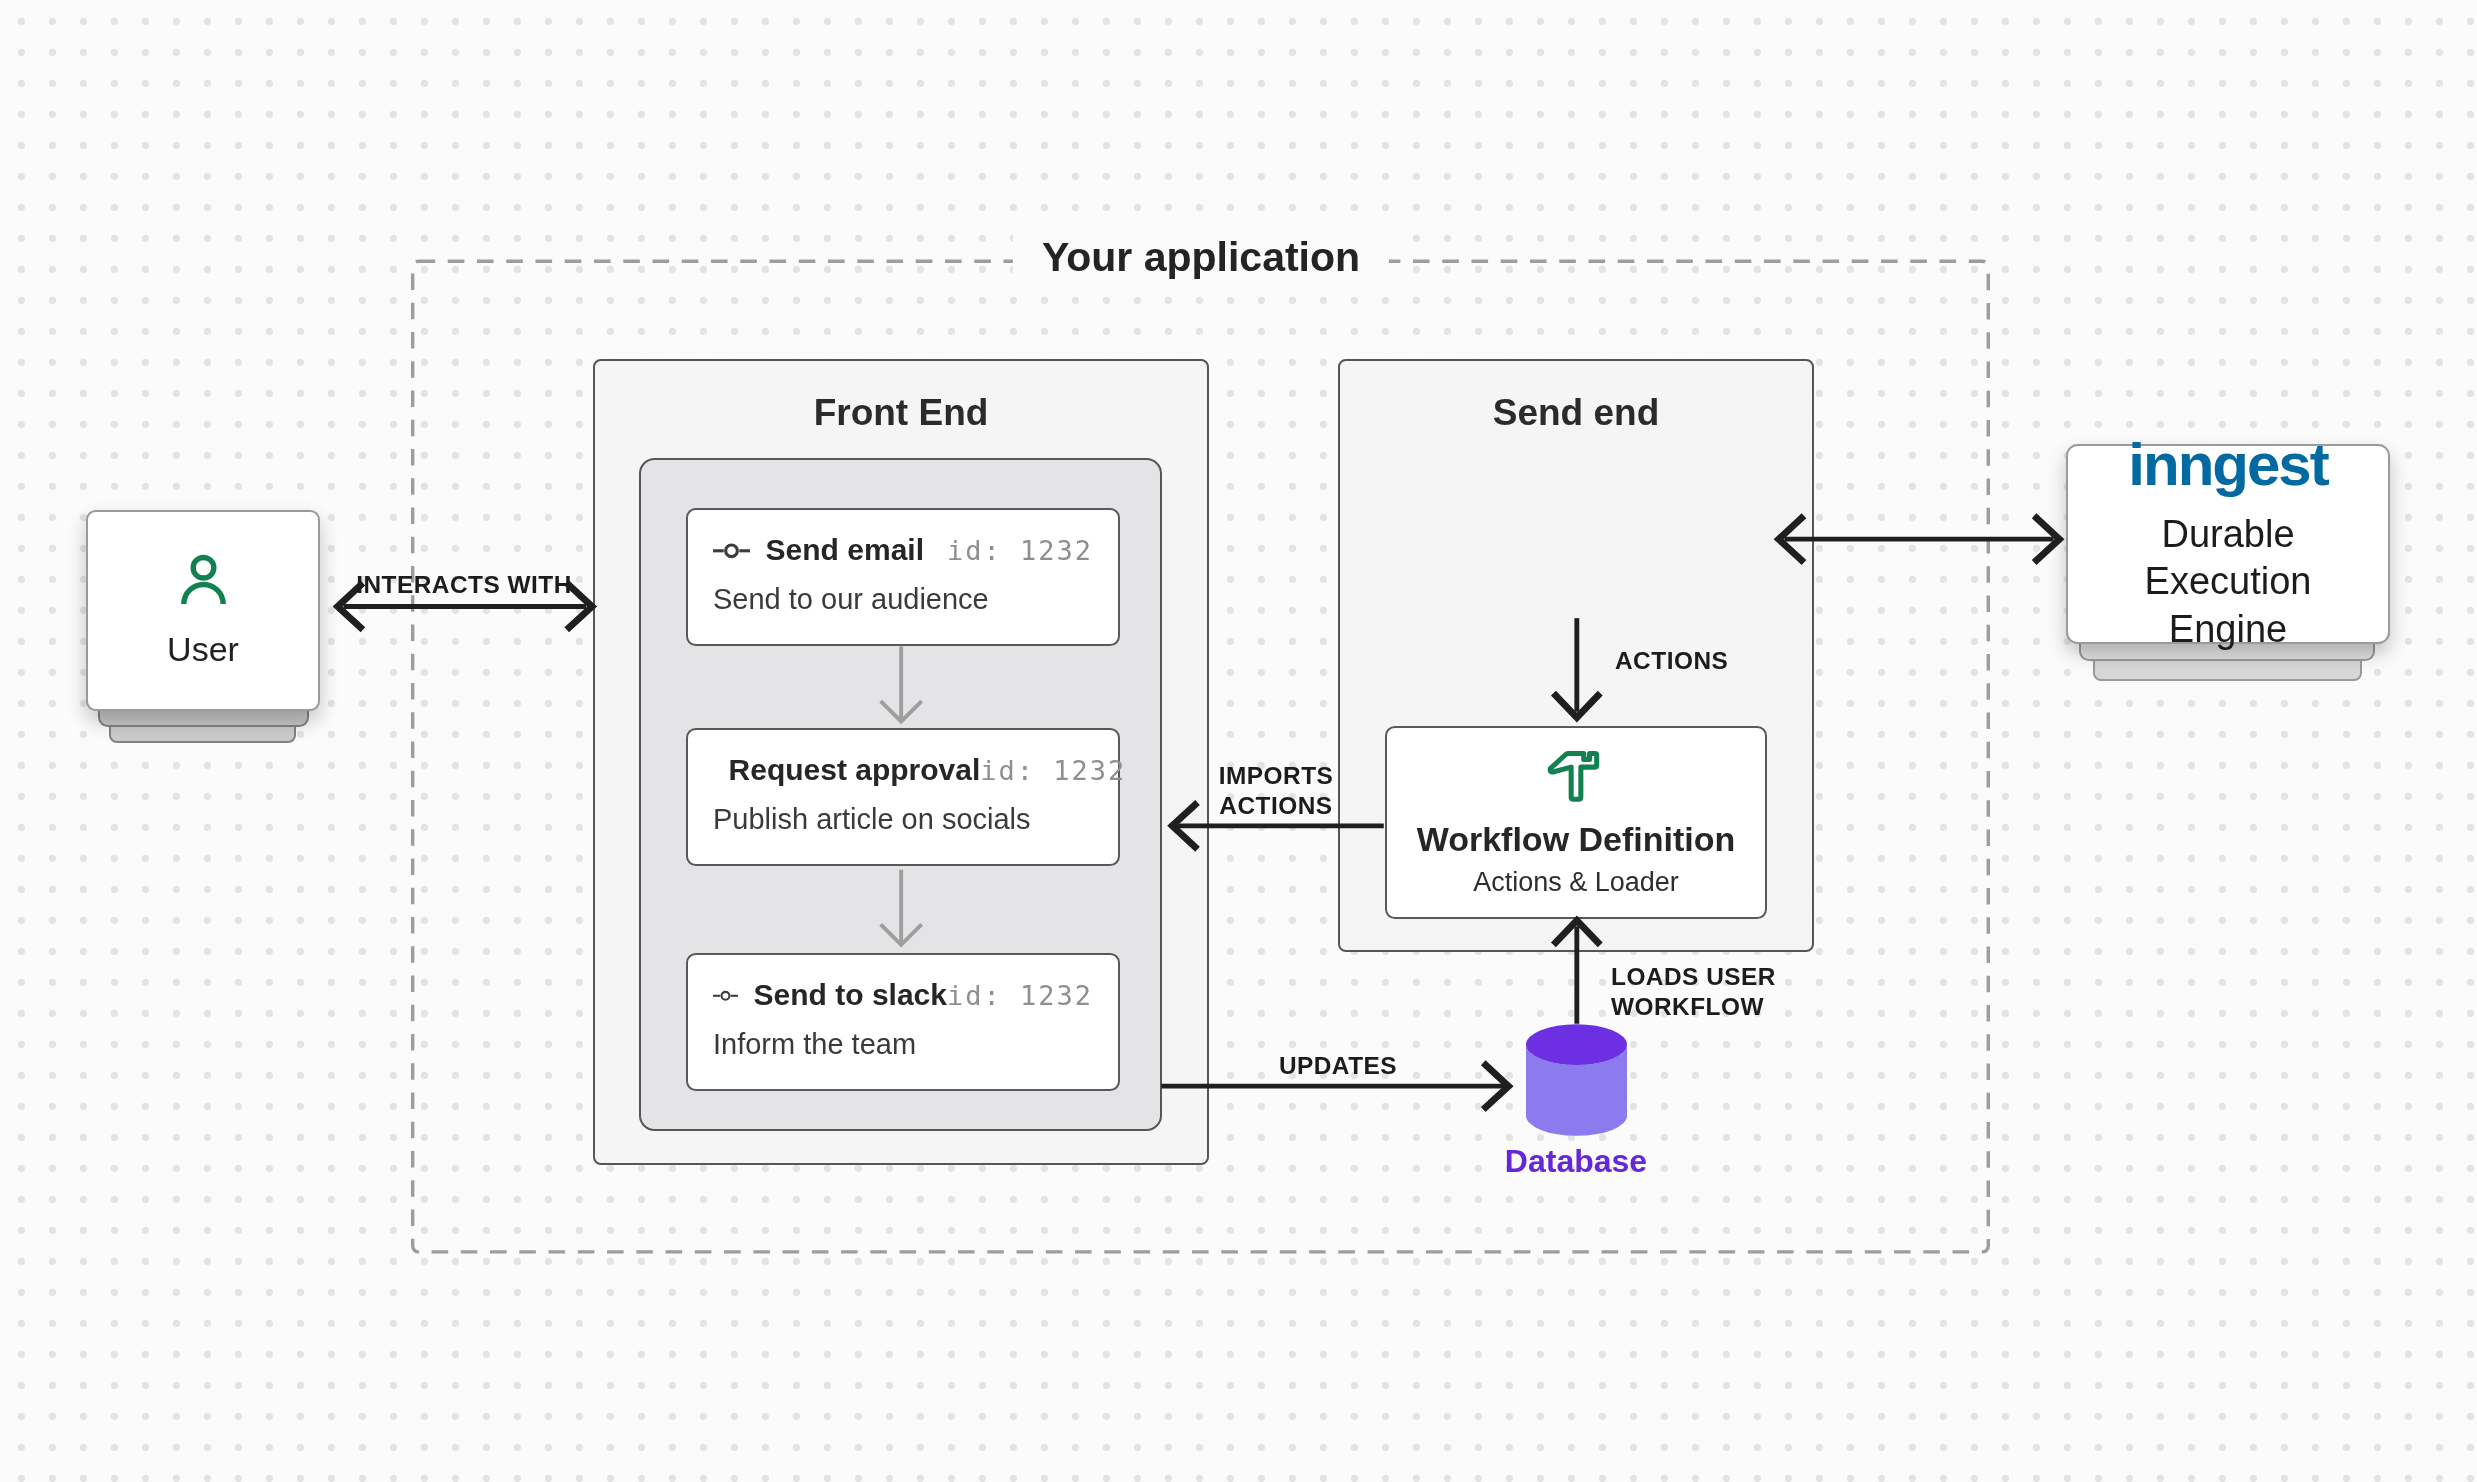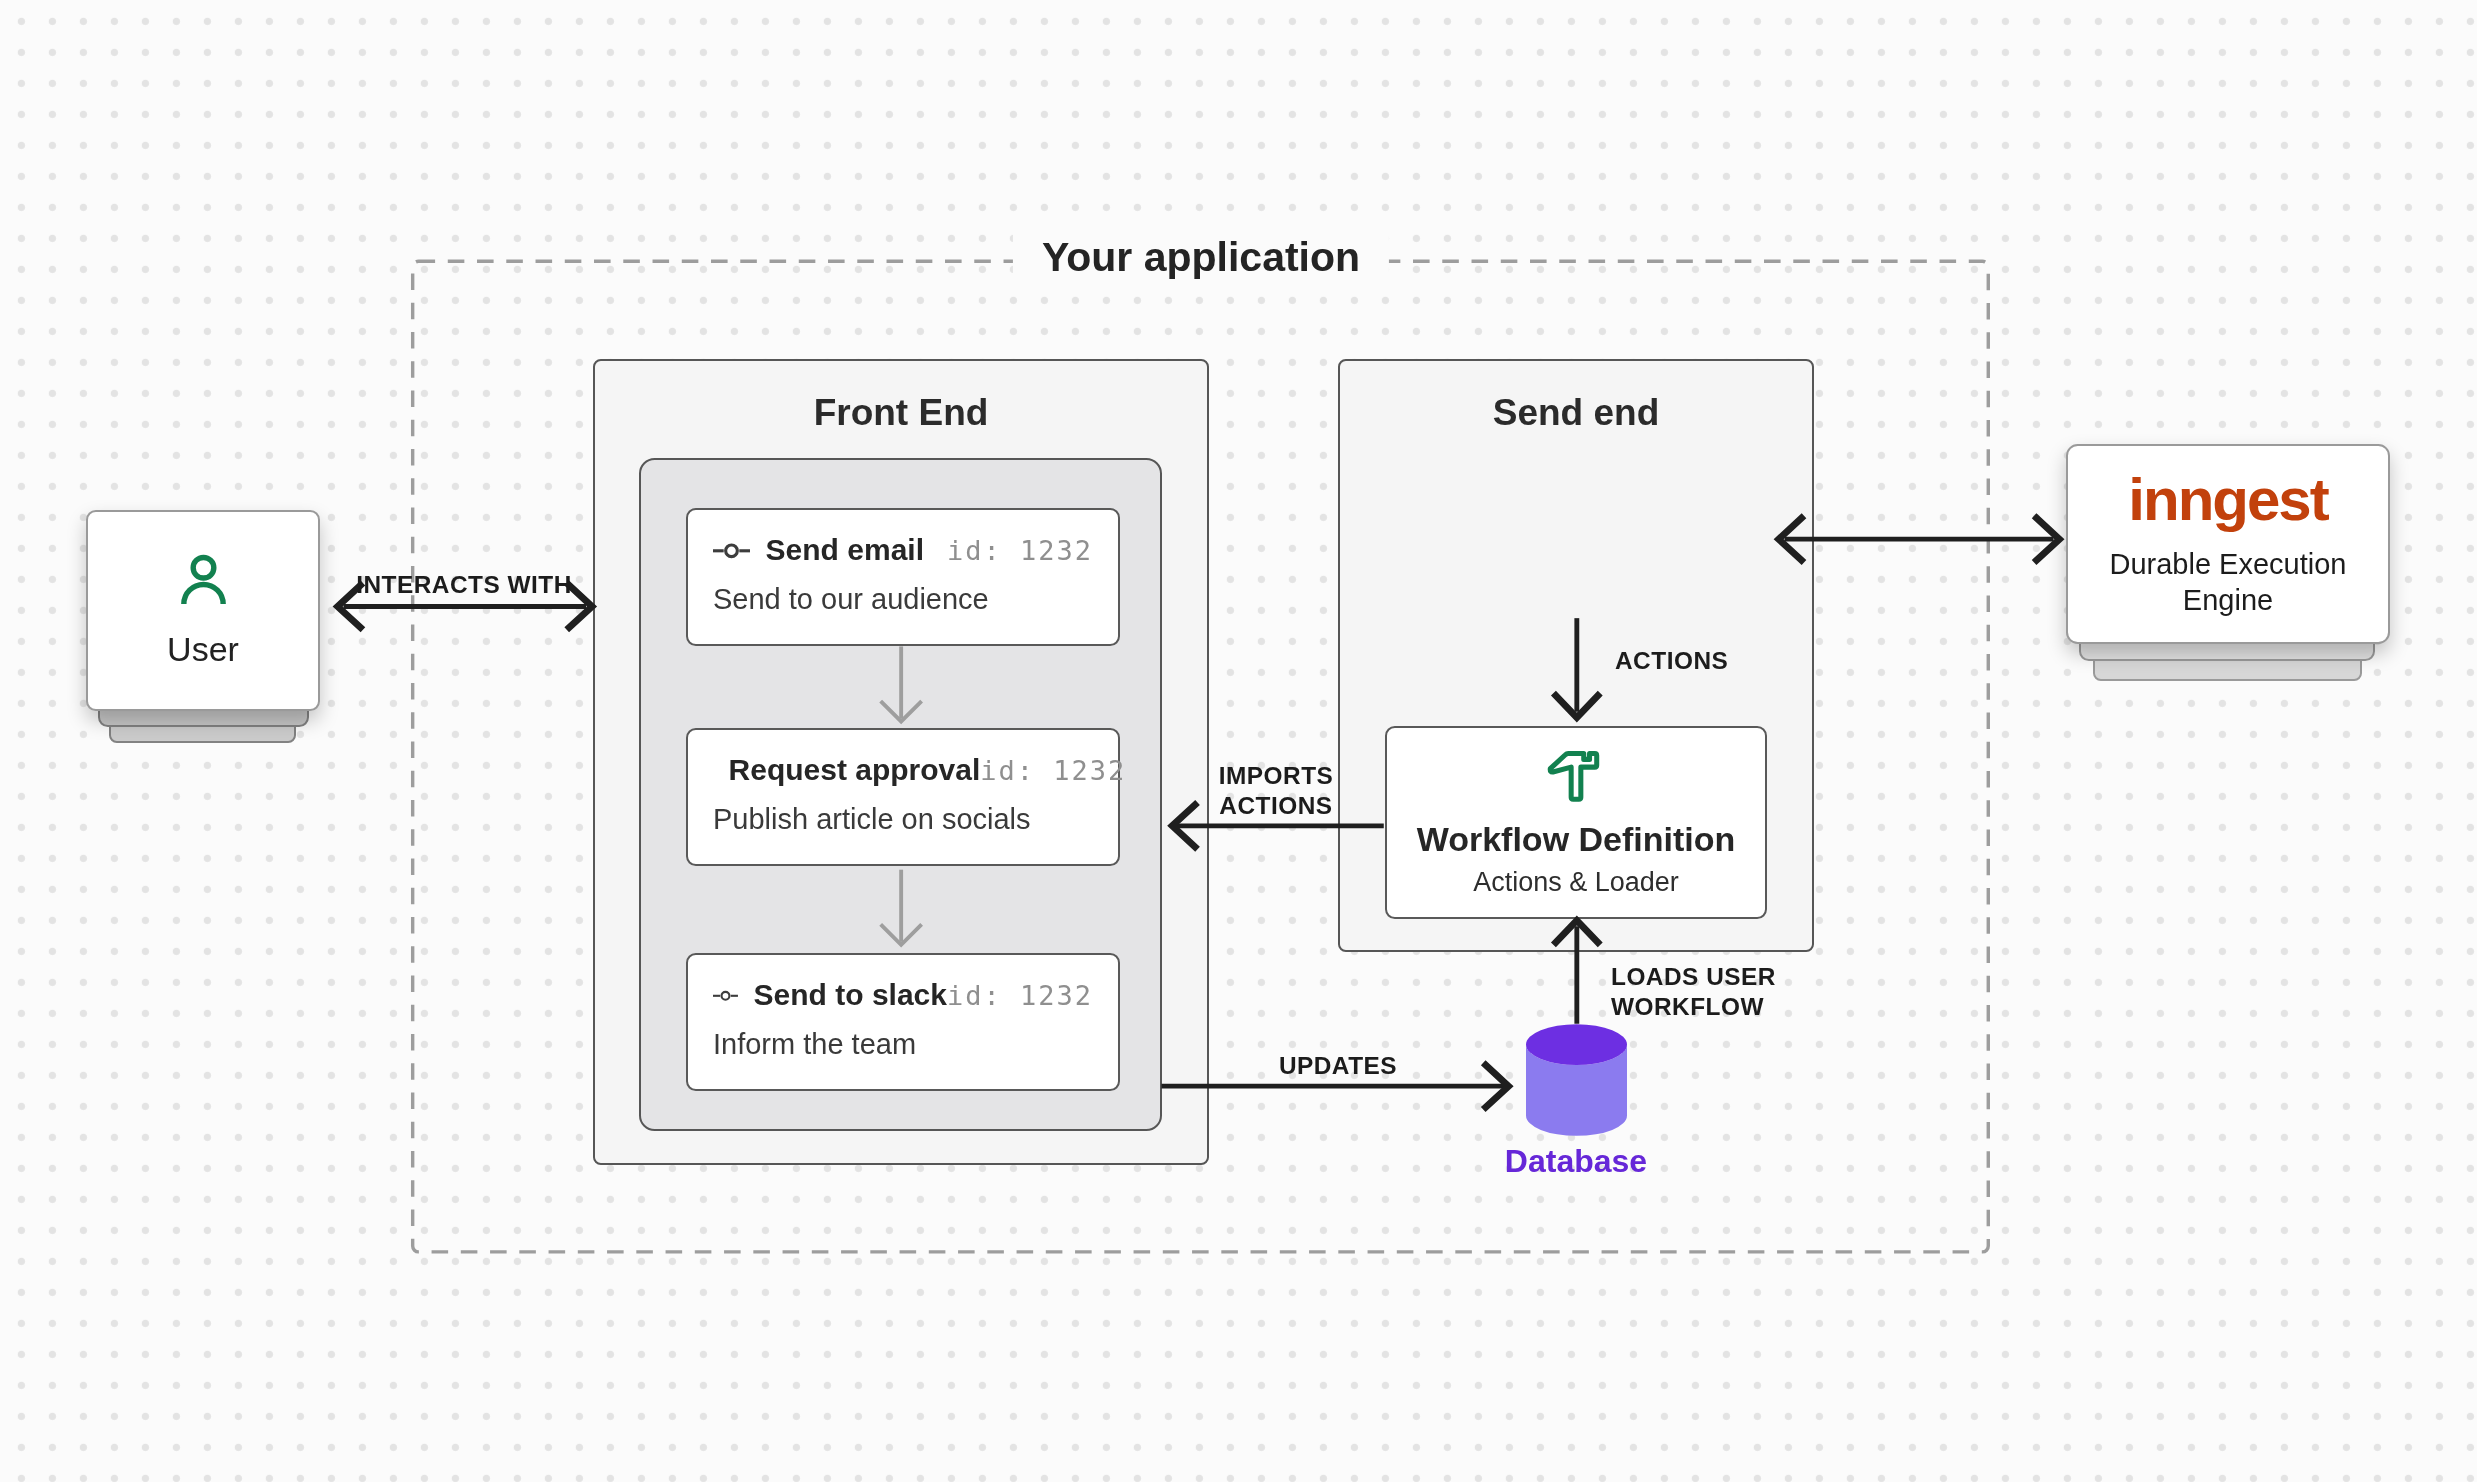--- a/index.html
+++ b/index.html
@@ -57,22 +57,22 @@
     box-sizing:border-box; z-index:3;
   }
   .user-card { left:86px; top:510px; width:234px; height:201px; }
   .user-label { font-size:34px; font-weight:500; color:#222; margin-top:19.5px; }
   .pedestal { position:absolute; border:2px solid #828282; box-sizing:border-box; }
   .ped-a { border-radius:0 0 9.8px 9.8px; z-index:2; }
   .ped-b { border-radius:7.8px; z-index:1; }
   .user-ped-a { left:98px; top:694px; width:211px; height:33px; background:#c7c7c7; }
   .user-ped-b { left:109px; top:712px; width:187px; height:31px; background:#cbcbcb; }
   .inngest-card { left:2066px; top:444px; width:324px; height:200px; border-radius:11.7px; }
-  .inngest-logo { font-size:60px; font-weight:800; letter-spacing:-2px; color:#c2410c; line-height:1; }
-  .inngest-sublabel { font-size:29px; font-weight:500; color:#1c1c1c; text-align:center; line-height:1.25; margin-top:15.6px; width:244px; }
+  .inngest-logo { font-size:60px; font-weight:800; letter-spacing:-2px; color:#0369a1; line-height:1; }
+  .inngest-sublabel { font-size:38px; font-weight:500; color:#1c1c1c; text-align:center; line-height:1.25; margin-top:15.6px; width:244px; }
   .inngest-ped-a { left:2079px; top:628px; width:296px; height:33px; background:#e2e2e2; border-color:#9a9a9a; }
   .inngest-ped-b { left:2093px; top:646px; width:269px; height:35px; background:#d7d7d7; border-color:#9a9a9a; }
   
   .database { position:absolute; left:1526px; top:1024px; z-index:3; }
   .database-label { position:absolute; left:1576px; top:1143px; transform:translateX(-50%); font-size:32px; font-weight:700; color:#6627d8; z-index:3; }
   
   .edge-label { position:absolute; font-size:24.4px; font-weight:600; color:#1c1c1c; letter-spacing:0.5px; z-index:7; line-height:30px; white-space:nowrap; }
   .lbl-interacts { left:336px; top:570px; width:256px; text-align:center; }
   .lbl-invokes { left:1615px; top:646px; }
   .lbl-imports { left:1200px; top:761px; width:152px; text-align:center; }

